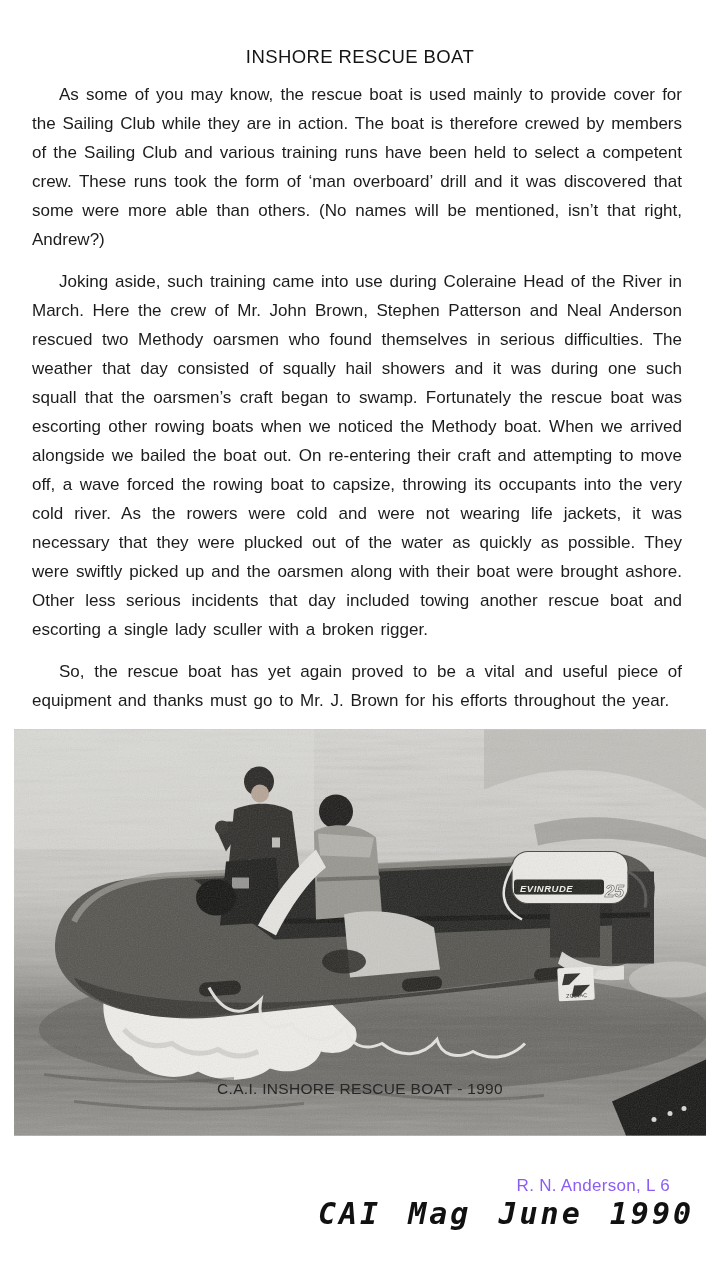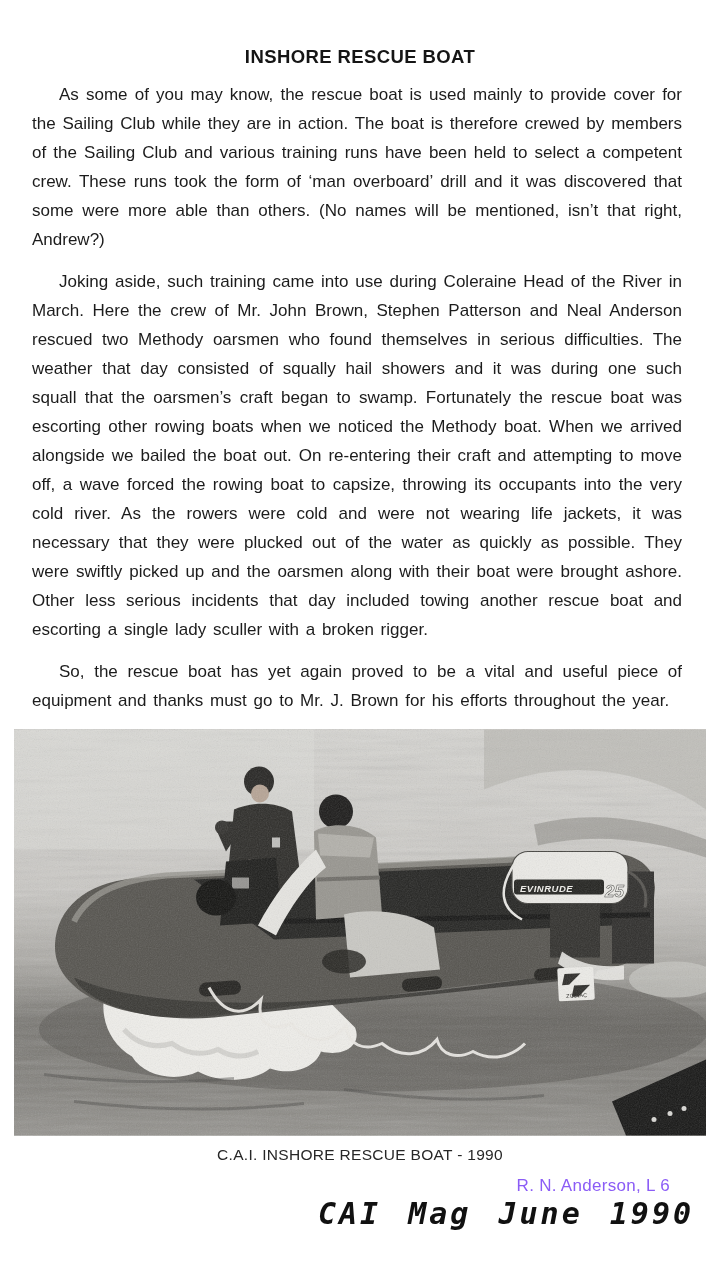--- a/index.html
+++ b/index.html
@@ -8,21 +8,21 @@
     width:720px;height:1264px;
     background:#ffffff;
     font-family:"Liberation Sans",sans-serif;
     color:#1b1b1b;
     overflow:hidden;
   }
   .title{
     margin:46px 0 12px 0;
     text-align:center;
     font-size:18.5px;
-    font-weight:bold;
+    font-weight:normal;
     letter-spacing:0.4px;
     color:#151515;
   }
   .body-text{
     width:650px;
     margin-left:32px;
   }
   .body-text p{
     margin:0 0 13px 0;
     font-size:17px;
@@ -43,21 +43,21 @@
   }
   .photo-wrap{
     position:absolute;
     left:14px;top:729px;
     width:692px;height:407px;
     background:#cfcecb;
   }
   .photo-wrap svg{display:block;}
   .caption{
     position:absolute;
-    left:0;top:1146px;width:720px;
+    left:0;top:1080px;width:720px;
     text-align:center;
     font-size:15.5px;
     letter-spacing:0.3px;
     color:#272727;
   }
   .credit{
     position:absolute;
     top:1176px;right:50px;
     font-size:17px;
     letter-spacing:0.3px;

